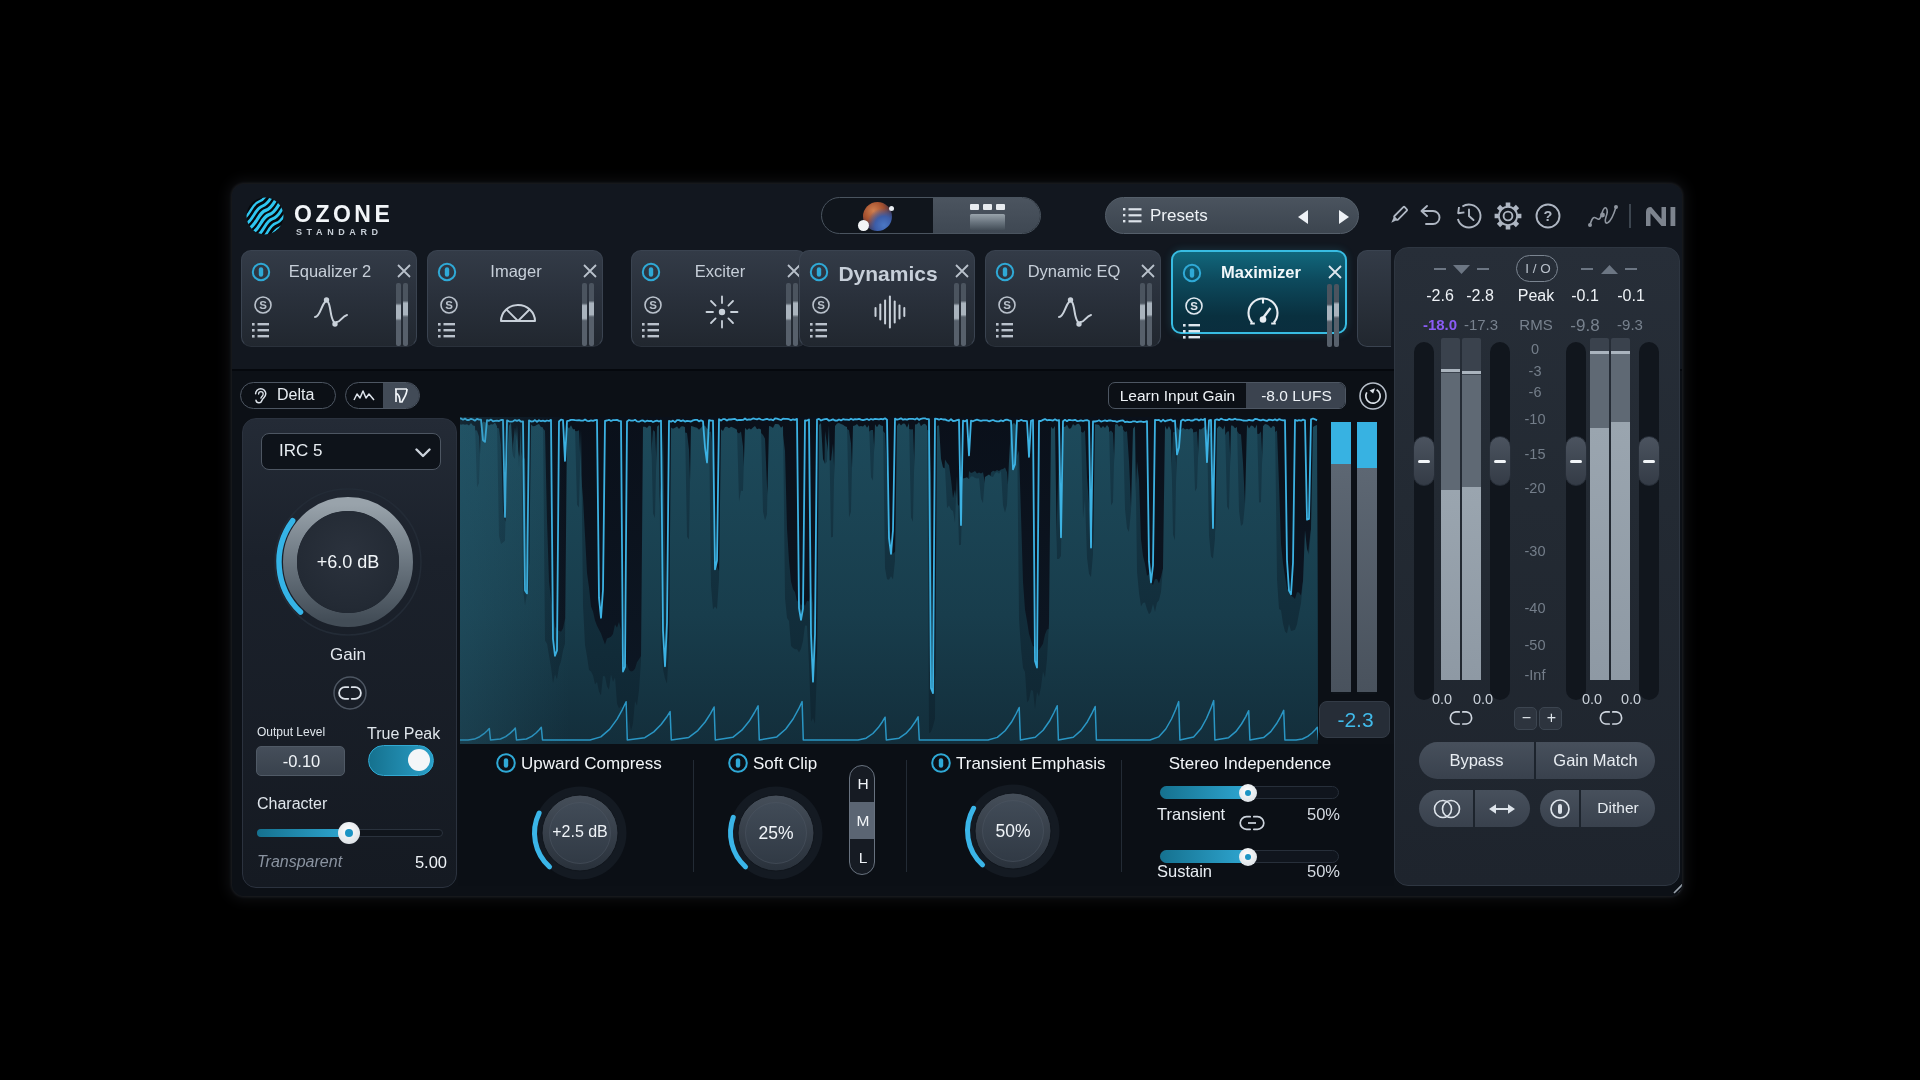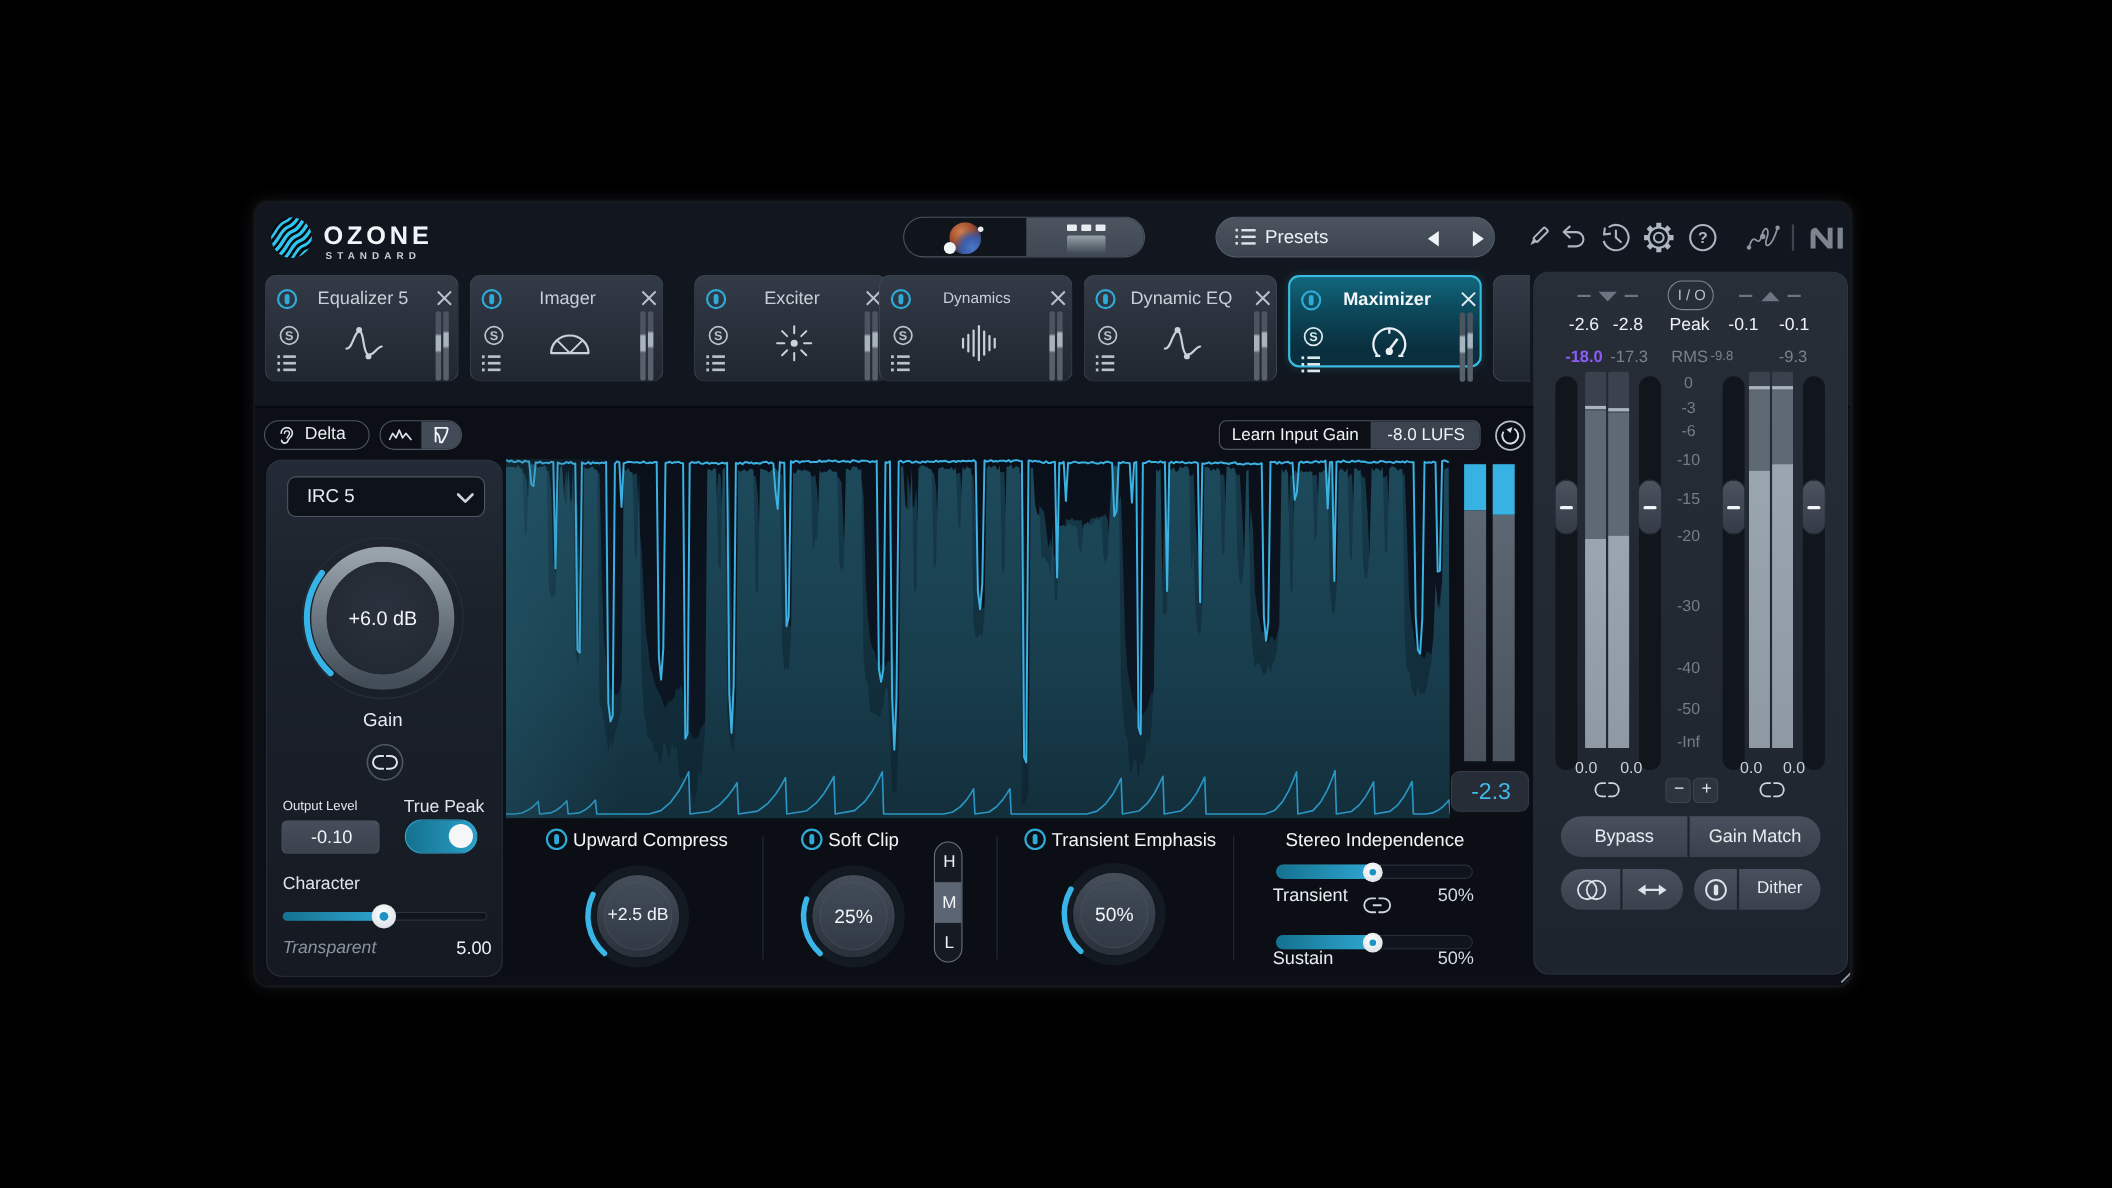--- a/index.html
+++ b/index.html
@@ -145,21 +145,21 @@
 <div class="abs" style="left:1397px;top:20px;width:1.5px;height:24px;background:#3c454f"></div>
 <svg class="abs" width="36" height="26" viewBox="0 0 36 26" style="left:1412px;top:19px">
 <path d="M2,23 V9 Q2,4 7,4 L7.2,4 L17.5,16 V4 H22 V23 H17.5 L6.5,10.2 V23 Z" fill="#7d848e"></path>
 <rect x="26.5" y="4" width="4.8" height="19" fill="#7d848e"></rect>
     </svg>
 <div style="position:absolute;left:9px;top:66px;width:176px;height:97px;border-radius:10px;background:linear-gradient(180deg,#333b47 0%,#2a313c 45%,#21272f 100%);border:1px solid #3a4350;border-bottom-color:#2a313b;">
       <svg width="22" height="22" viewBox="0 0 22 22" style="position:absolute;left:8px;top:10px">
         <circle cx="11" cy="11" r="8.2" fill="none" stroke="#2fa9d6" stroke-width="2"></circle>
         <rect x="8.8" y="6.2" width="4.4" height="9.6" rx="2.2" fill="#2fa9d6"></rect>
       </svg>
-      <div style="position:absolute;left:0;top:11px;width:176px;text-align:center;font-size:16.5px;font-weight:normal;color:#c7cfd9">Equalizer 5</div>
+      <div style="position:absolute;left:0;top:11px;width:176px;text-align:center;font-size:16.5px;font-weight:normal;color:#c7cfd9">Equalizer 2</div>
       <svg width="16" height="16" viewBox="0 0 16 16" style="position:absolute;left:154px;top:12px">
         <path d="M2,2 L14,14 M14,2 L2,14" stroke="#b9c1cb" stroke-width="1.8"></path>
       </svg>
       <svg width="22" height="22" viewBox="0 0 22 22" style="position:absolute;left:10px;top:43px">
         <circle cx="11" cy="11" r="8" fill="none" stroke="#b9c1cb" stroke-width="1.6"></circle>
         <text x="11" y="15.2" font-size="11.5" font-weight="bold" fill="#b9c1cb" text-anchor="middle" font-family="Liberation Sans, sans-serif">S</text>
       </svg>
       <svg width="18" height="18" viewBox="0 0 18 18" style="position:absolute;left:10px;top:70px">
         <rect x="0" y="2" width="2.6" height="2.6" fill="#b9c1cb"></rect>
         <rect x="5.5" y="2" width="11.5" height="2.4" fill="#b9c1cb"></rect>
@@ -239,21 +239,21 @@
         <line x1="26.4" y1="13.6" x2="31.0" y2="9.0" stroke="#c9d1da" stroke-width="1.8" stroke-linecap="round"></line>
       </svg>
       <div style="position:absolute;left:154px;top:32px;width:5px;height:63px;border-radius:2px;background:linear-gradient(180deg,#4b545f 0%,#4b545f 32%,#a9b3bd 36%,#a9b3bd 56%,#57606b 60%,#57606b 100%);"></div>
       <div style="position:absolute;left:161px;top:32px;width:5px;height:63px;border-radius:2px;background:linear-gradient(180deg,#4b545f 0%,#4b545f 28%,#a9b3bd 32%,#a9b3bd 50%,#57606b 54%,#57606b 100%);"></div>
     </div>
 <div style="position:absolute;left:567px;top:66px;width:176px;height:97px;border-radius:10px;background:linear-gradient(180deg,#333b47 0%,#2a313c 45%,#21272f 100%);border:1px solid #3a4350;border-bottom-color:#2a313b;">
       <svg width="22" height="22" viewBox="0 0 22 22" style="position:absolute;left:8px;top:10px">
         <circle cx="11" cy="11" r="8.2" fill="none" stroke="#2fa9d6" stroke-width="2"></circle>
         <rect x="8.8" y="6.2" width="4.4" height="9.6" rx="2.2" fill="#2fa9d6"></rect>
       </svg>
-      <div style="position:absolute;left:0;top:11px;width:176px;text-align:center;font-size:14px;font-weight:normal;color:#c7cfd9">Dynamics</div>
+      <div style="position:absolute;left:0;top:11px;width:176px;text-align:center;font-size:21px;font-weight:bold;color:#c7cfd9">Dynamics</div>
       <svg width="16" height="16" viewBox="0 0 16 16" style="position:absolute;left:154px;top:12px">
         <path d="M2,2 L14,14 M14,2 L2,14" stroke="#b9c1cb" stroke-width="1.8"></path>
       </svg>
       <svg width="22" height="22" viewBox="0 0 22 22" style="position:absolute;left:10px;top:43px">
         <circle cx="11" cy="11" r="8" fill="none" stroke="#b9c1cb" stroke-width="1.6"></circle>
         <text x="11" y="15.2" font-size="11.5" font-weight="bold" fill="#b9c1cb" text-anchor="middle" font-family="Liberation Sans, sans-serif">S</text>
       </svg>
       <svg width="18" height="18" viewBox="0 0 18 18" style="position:absolute;left:10px;top:70px">
         <rect x="0" y="2" width="2.6" height="2.6" fill="#b9c1cb"></rect>
         <rect x="5.5" y="2" width="11.5" height="2.4" fill="#b9c1cb"></rect>
@@ -499,21 +499,21 @@
     </svg>
 <div class="abs" style="left:1393px;top:84px;width:12px;height:2px;background:#6c7683"></div>
 <div class="abs" style="left:1178px;top:103px;width:60px;text-align:center;font-size:16px;font-weight:500;color:#eef2f6">-2.6</div>
     <div class="abs" style="left:1218px;top:103px;width:60px;text-align:center;font-size:16px;font-weight:500;color:#eef2f6">-2.8</div>
     <div class="abs" style="left:1274px;top:103px;width:60px;text-align:center;font-size:16px;font-weight:500;color:#eef2f6">Peak</div>
     <div class="abs" style="left:1323px;top:103px;width:60px;text-align:center;font-size:16px;font-weight:500;color:#eef2f6">-0.1</div>
     <div class="abs" style="left:1369px;top:103px;width:60px;text-align:center;font-size:16px;font-weight:500;color:#eef2f6">-0.1</div>
 <div class="abs" style="left:1178px;top:132px;width:60px;text-align:center;font-size:15px;font-weight:700;color:#8b5cf6">-18.0</div>
     <div class="abs" style="left:1219px;top:132px;width:60px;text-align:center;font-size:15px;font-weight:500;color:#78828e">-17.3</div>
     <div class="abs" style="left:1274px;top:132px;width:60px;text-align:center;font-size:15px;font-weight:500;color:#78828e">RMS</div>
-    <div class="abs" style="left:1323px;top:132px;width:60px;text-align:left;font-size:12px;font-weight:500;color:#78828e">-9.8</div>
+    <div class="abs" style="left:1323px;top:132px;width:60px;text-align:center;font-size:17px;font-weight:500;color:#78828e">-9.8</div>
     <div class="abs" style="left:1368px;top:132px;width:60px;text-align:center;font-size:15px;font-weight:500;color:#78828e">-9.3</div>
 <div class="abs" style="left:1182px;top:158px;width:20px;height:358px;border-radius:10px;background:#11161d"></div>
     <div class="abs" style="left:1258px;top:158px;width:20px;height:358px;border-radius:10px;background:#11161d"></div>
     <div class="abs" style="left:1334px;top:158px;width:20px;height:358px;border-radius:10px;background:#11161d"></div>
     <div class="abs" style="left:1407px;top:158px;width:20px;height:358px;border-radius:10px;background:#11161d"></div>
 <div class="abs" style="left:1209px;top:154px;width:19px;height:342px;border-radius:2px;background:#3a424d"></div>
     <div class="abs" style="left:1209px;top:189px;width:19px;height:117px;background:#5f6974"></div>
     <div class="abs" style="left:1209px;top:306px;width:19px;height:190px;background:linear-gradient(180deg,#9aa5af,#8e99a4)"></div>
     <div class="abs" style="left:1209px;top:185px;width:19px;height:3px;background:#aab4be"></div>
 <div class="abs" style="left:1230px;top:154px;width:19px;height:342px;border-radius:2px;background:#3a424d"></div>

